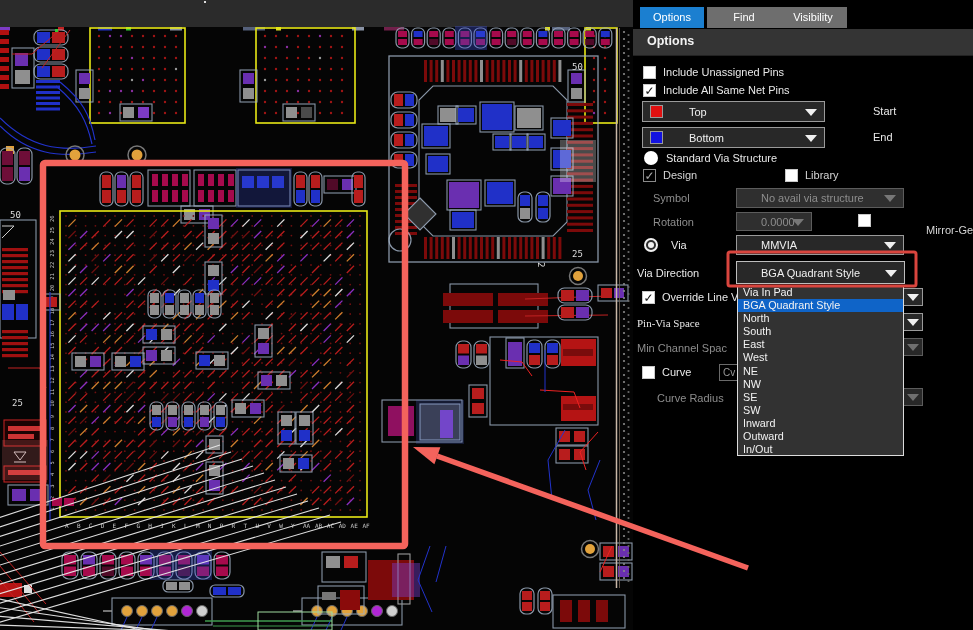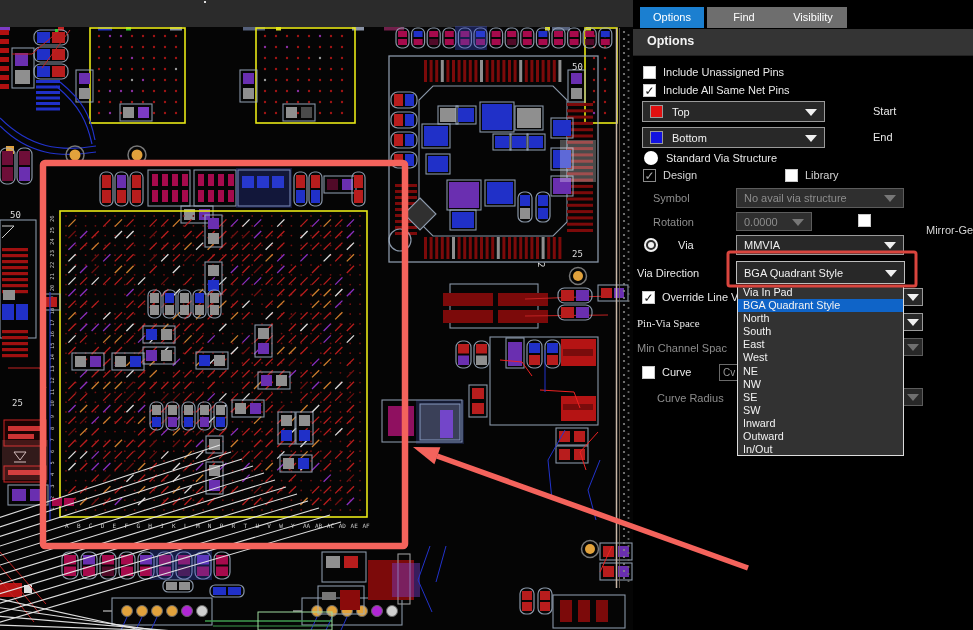--- a/index.html
+++ b/index.html
@@ -20,21 +20,21 @@
   .cb.un::after{content:"";}
   .cb.chk::after{content:"\2713";}
   .cb.dchk{background:transparent;border-color:#8a8a8a;color:#a8a8a8;}
   .cb.dchk::after{content:"\2713";}
   .radio{width:14px;height:14px;border-radius:50%;box-sizing:border-box;}
   .radio.solid{background:#fff;}
   .radio.sel{border:2px solid #f0f0f0;background:#2d2d2d;}
   .radio.sel::after{content:"";display:block;width:6px;height:6px;margin:2px;border-radius:50%;background:#f0f0f0;}
   .combo{background:#282828;border:1px solid #9a9a9a;box-sizing:border-box;font-size:11px;
          color:#f0f0f0;display:flex;align-items:center;white-space:nowrap;overflow:hidden;}
-  .combo .tx{margin-left:7px;}
+  .combo .tx{margin-left:24px;}
   .combo .arr{position:absolute;right:7px;top:50%;margin-top:-3px;width:0;height:0;
         border-left:6px solid transparent;border-right:6px solid transparent;border-top:7px solid #f0f0f0;}
   .combo.dis{border-color:#5c5c5c;background:#2f2f2f;color:#8d8d8d;}
   .combo.dis .arr{border-top-color:#777;}
   .swatch{width:11px;height:11px;border:1px solid #999;margin-left:7px;margin-right:2px;}
   .abox{width:20px;height:18px;border:1px solid #9a9a9a;background:#282828;box-sizing:border-box;}
   .abox::after{content:"";display:block;width:0;height:0;margin:5px auto 0;
         border-left:6px solid transparent;border-right:6px solid transparent;border-top:7px solid #f0f0f0;}
   .abox.dis{border-color:#5c5c5c;}
   .abox.dis::after{border-top-color:#6f6f6f;}
@@ -2501,21 +2501,21 @@
 
     <div class="p lbl dim" style="left:20px;top:216px;">Rotation</div>
     <div class="p combo dis" style="left:103px;top:212px;width:76px;height:19px;">
       <span class="tx">0.0000</span>
       <span class="arr"></span>
     </div>
     <div class="p cb un" style="left:225px;top:214px;"></div>
     <div class="p lbl" style="left:245px;top:224px;color:#d5d5d5;padding-left:48px;">Mirror-Geo</div>
 
     <div class="p radio sel" style="left:11px;top:238px;"></div>
-    <div class="p lbl" style="left:45px;top:239px;">Via</div>
+    <div class="p lbl" style="left:38px;top:239px;">Via</div>
     <div class="p combo" style="left:103px;top:235px;width:168px;height:20px;">
       <span class="tx">MMVIA</span>
       <span class="arr"></span>
     </div>
 
     <div class="p lbl" style="left:4px;top:267px;">Via Direction</div>
     <div class="p combo" style="left:103px;top:261px;width:169px;height:23px;border-color:#bdbdbd;">
       <span class="tx">BGA Quadrant Style</span>
       <span class="arr"></span>
     </div>

